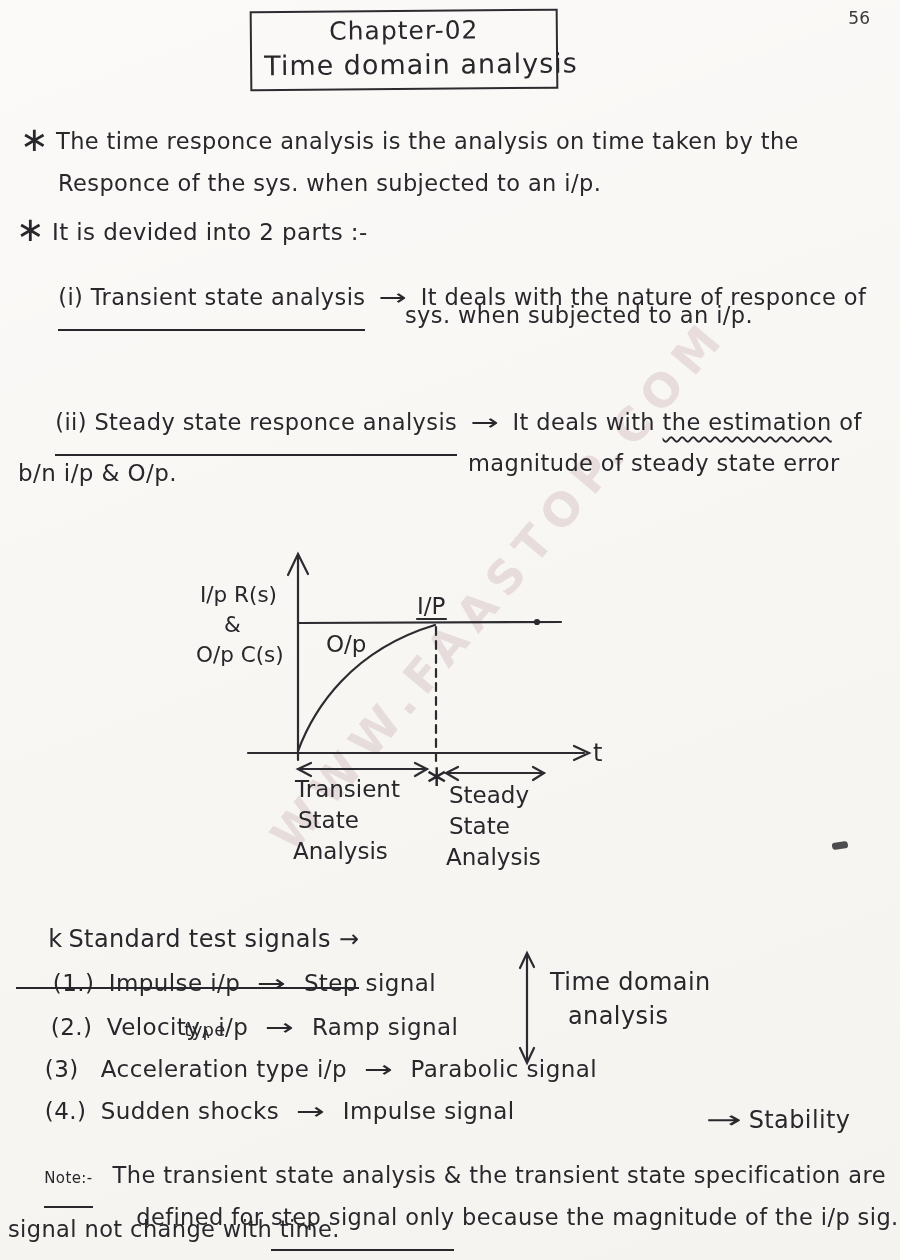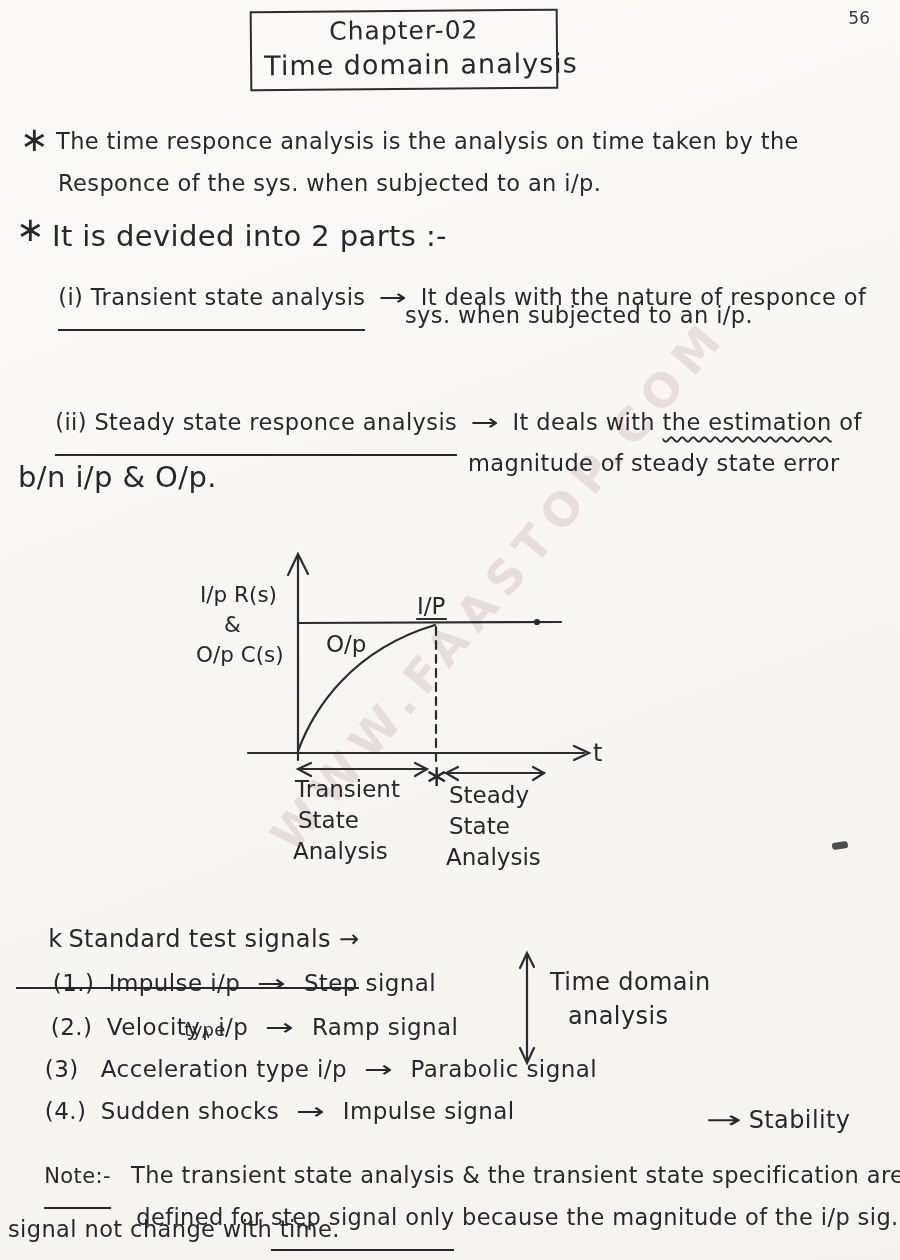--- a/index.html
+++ b/index.html
@@ -21,21 +21,21 @@
   .page-number{position:absolute; top:8px; right:30px; font-size:17px; color:#3a3a3a;}
   .title-box{
     position:absolute; left:250px; top:10px; width:296px;
     border:2.5px solid #2c2c30; transform:rotate(-0.5deg);
     padding:4px 4px 8px 4px; background:transparent;
   }
   .title-line1{text-align:center; font-size:25px; letter-spacing:1px;}
   .title-line2{text-align:left; padding-left:8px; font-size:27px; letter-spacing:1px; margin-top:4px;}
   .star{font-size:34px; line-height:1;}
   .t22{font-size:22.5px;}
-  .t23{font-size:29px;}
+  .t23{font-size:23px;}
   .t24{font-size:24px;}
   .arrow{display:inline-block; transform:scaleX(1.5); margin:0 18px;}
   .sig-row{position:absolute; font-size:23px; white-space:pre;}
   .sig-num{display:inline-block; width:56px;}
   .sig-arrow{display:inline-block; transform:scaleX(1.5); margin:0 22px;}
   .caret-wrap{position:relative; display:inline-block; width:18px;}
   .caret{font-size:15px; vertical-align:-3px;}
   .insert{position:absolute; left:-16px; top:-19px; font-size:18px; letter-spacing:0.3px;margin-top:24px;}
   svg{overflow:visible;}
   svg text{font-family:"DejaVu Sans",sans-serif; fill:#28282c;}
@@ -143,21 +143,21 @@
     </g>
   </svg>
   <div class="abs t24 hw" style="left:550px; top:968px;">Time domain</div>
   <div class="abs t24 hw" style="left:568px; top:1002px;">analysis</div>
 
   <div class="abs t24 hw" style="left:682px; top:1078px;">
     <span class="arrow" style="margin:0 14px 0 0; transform:scaleX(1.8);">→</span><span>Stability</span>
   </div>
 
   <div class="abs t22 hw" style="left:14px; top:1136px;">
-    <span class="u" style="font-size:21px;">Note:-</span><span style="margin-left:20px;">The transient state analysis &amp; the transient state specification are</span>
+    <span class="u" style="font-size:15px;">Note:-</span><span style="margin-left:20px;">The transient state analysis &amp; the transient state specification are</span>
   </div>
   <div class="abs t22 hw" style="left:106px; top:1178px;">
     <span>defined for </span><span class="u">step signal only</span><span> because the magnitude of the i/p sig.</span>
   </div>
   <div class="abs t22 hw" style="left:8px; top:1216px;">signal not change with time.</div>
 
   <div class="smudge"></div>
 
 </div>
 

